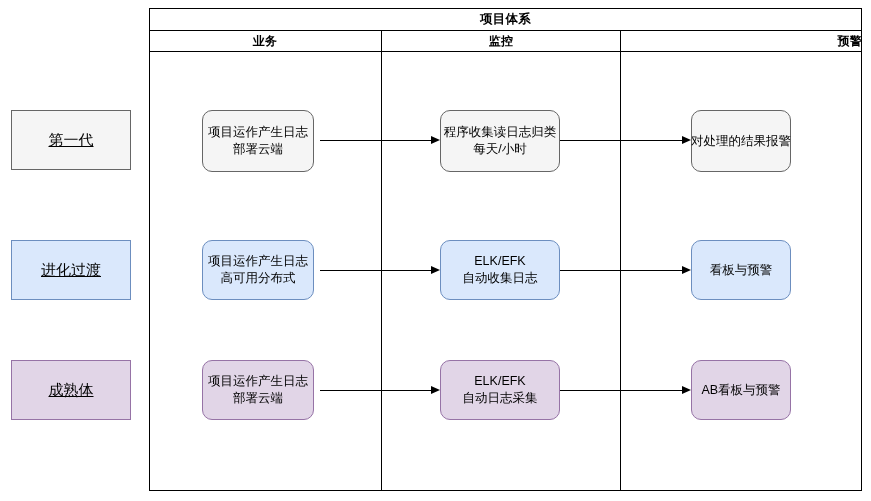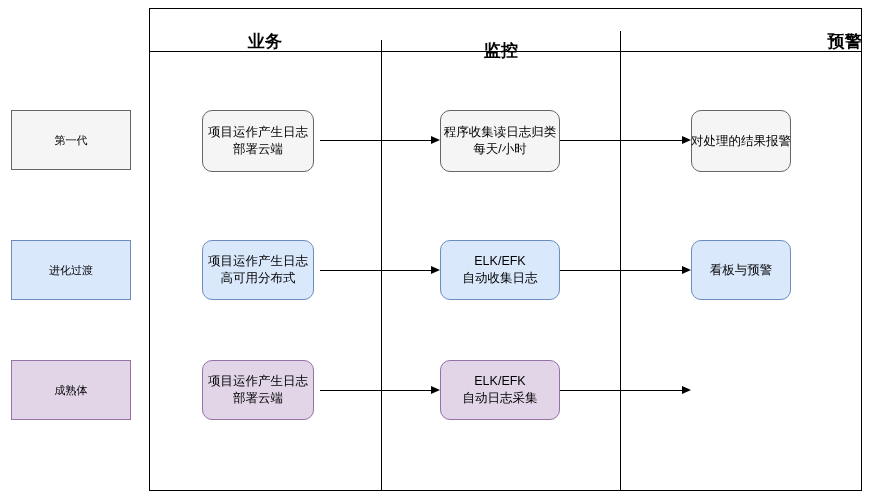--- a/index.html
+++ b/index.html
@@ -53,30 +53,30 @@
     display: flex;
   }
   .hcell {
     display: flex;
     align-items: center;
     justify-content: center;
     box-sizing: border-box;
     height: 100%;
   }
   .hcell.c1 { width: 232px; }
-  .hcell.c2 { width: 239px; border-left: 1.4px solid #000000; margin-top: 9px; }
+  .hcell.c2 { width: 239px; border-left: 1.4px solid #000000; }
   .hcell.c3 { width: 242px; border-left: 1.4px solid #000000; justify-content: flex-end; }
 
   .title-text {
     font-size: 12.5px;
     font-weight: bold;
     letter-spacing: 0.3px;
   }
   .col-text {
-    font-size: 17px;
+    font-size: 12px;
     font-weight: bold;
     letter-spacing: 0.3px;
   }
 
   
   .vdiv {
     position: absolute;
     top: 52px;
     width: 0;
     height: 439px;
@@ -90,22 +90,23 @@
     position: absolute;
     left: 11px;
     width: 120px;
     height: 60px;
     box-sizing: border-box;
     border: 1.1px solid #666666;
     background: #f5f5f5;
     display: flex;
     align-items: center;
     justify-content: center;
-    font-size: 11px;
+    font-size: 15px;
     color: #000000;
+    text-decoration: underline;
   }
   .gen-label.g1 { top: 110px; }
   .gen-label.g2 { top: 240px; background: #dae8fc; border-color: #6c8ebf; }
   .gen-label.g3 { top: 360px; background: #e1d5e7; border-color: #9673a6; }
 
   
   .node {
     position: absolute;
     box-sizing: border-box;
     border-radius: 10px;
@@ -179,20 +180,23 @@
   .arrow.a6 .shaft { width: 123px; }
   .arrow.a6 .head  { left: 122px; }
 </style>
 </head>
 <body>
 
 <div id="canvas">
 
   <div class="table-frame"></div>
 
+  <div class="header-row1">
+    <span class="title-text">项目体系</span>
+  </div>
 
   <div class="header-row2">
     <div class="hcell c1">
       <span class="col-text">业务</span>
     </div>
     <div class="hcell c2">
       <span class="col-text">监控</span>
     </div>
     <div class="hcell c3">
       <span class="col-text">预警</span>
@@ -261,14 +265,17 @@
     <div class="head"></div>
   </div>
   <div class="node purple col-b row-3">
     <span class="ln">ELK/EFK</span>
     <span class="ln">自动日志采集</span>
   </div>
   <div class="arrow a6">
     <div class="shaft"></div>
     <div class="head"></div>
   </div>
+  <div class="node purple col-c row-3">
+    <span class="ln">AB看板与预警</span>
+  </div>
 
 </div>
 
 </body></html>

